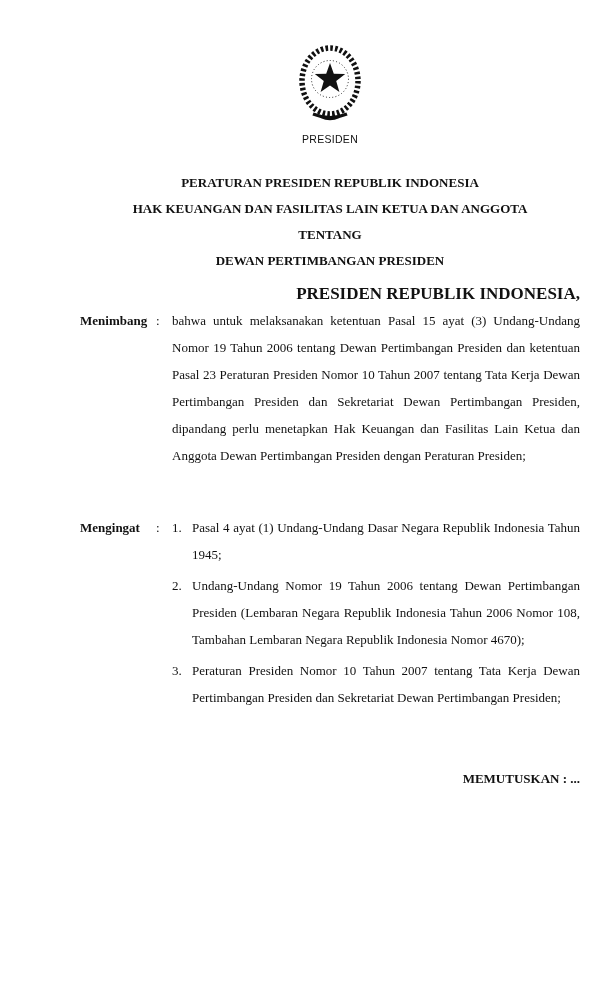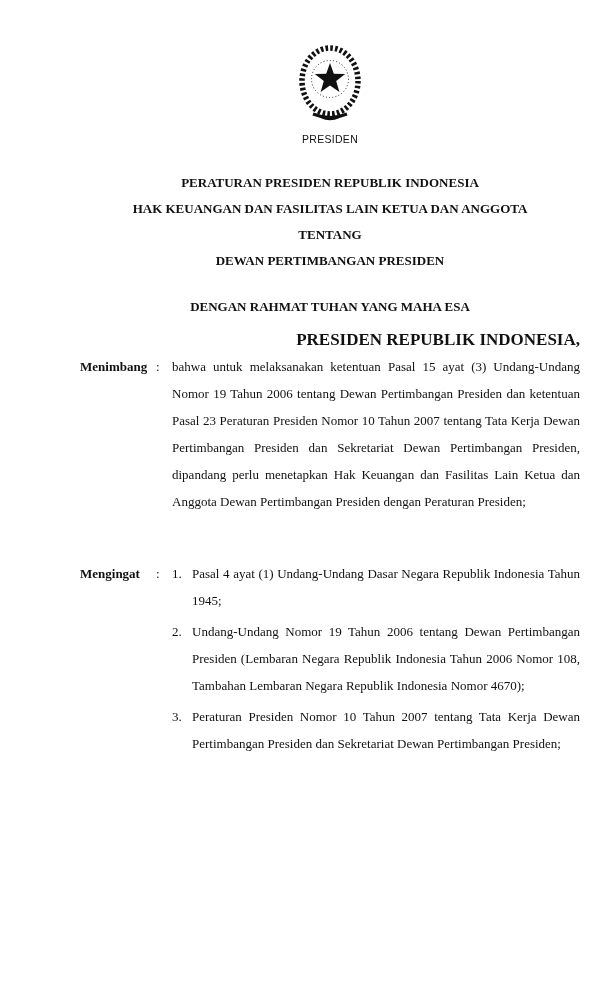--- a/index.html
+++ b/index.html
@@ -95,21 +95,20 @@
     <div>PRESIDEN</div>
   </div>
 
   <div class="title-block">
     <div>PERATURAN PRESIDEN REPUBLIK INDONESIA</div>
     <div>HAK KEUANGAN DAN FASILITAS LAIN KETUA DAN ANGGOTA</div>
     <div>TENTANG</div>
     <div>DEWAN PERTIMBANGAN PRESIDEN</div>
   </div>
 
-  <div class="invocation">DENGAN RAHMAT TUHAN YANG MAHA ESA</div>
   <div class="issuer">PRESIDEN REPUBLIK INDONESIA,</div>
 
   <div class="section considering">
     <div class="label">Menimbang</div>
     <div class="colon">:</div>
     <div class="flow-text">bahwa untuk melaksanakan ketentuan Pasal 15 ayat (3) Undang-Undang Nomor 19 Tahun 2006 tentang Dewan Pertimbangan Presiden dan ketentuan Pasal 23 Peraturan Presiden Nomor 10 Tahun 2007 tentang Tata Kerja Dewan Pertimbangan Presiden dan Sekretariat Dewan Pertimbangan Presiden, dipandang perlu menetapkan Hak Keuangan dan Fasilitas Lain Ketua dan Anggota Dewan Pertimbangan Presiden dengan Peraturan Presiden;</div>
   </div>
 
   <div class="section recalling">
     <div class="label">Mengingat</div>
@@ -123,14 +122,15 @@
         <div class="num">2.</div>
         <div class="flow-text">Undang-Undang Nomor 19 Tahun 2006 tentang Dewan Pertimbangan Presiden (Lembaran Negara Republik Indonesia Tahun 2006 Nomor 108, Tambahan Lembaran Negara Republik Indonesia Nomor 4670);</div>
       </div>
       <div class="item">
         <div class="num">3.</div>
         <div class="flow-text">Peraturan Presiden Nomor 10 Tahun 2007 tentang Tata Kerja Dewan Pertimbangan Presiden dan Sekretariat Dewan Pertimbangan Presiden;</div>
       </div>
     </div>
   </div>
 
+  <div class="decision">MEMUTUSKAN : ...</div>
 
 </div>
 
 </body></html>

